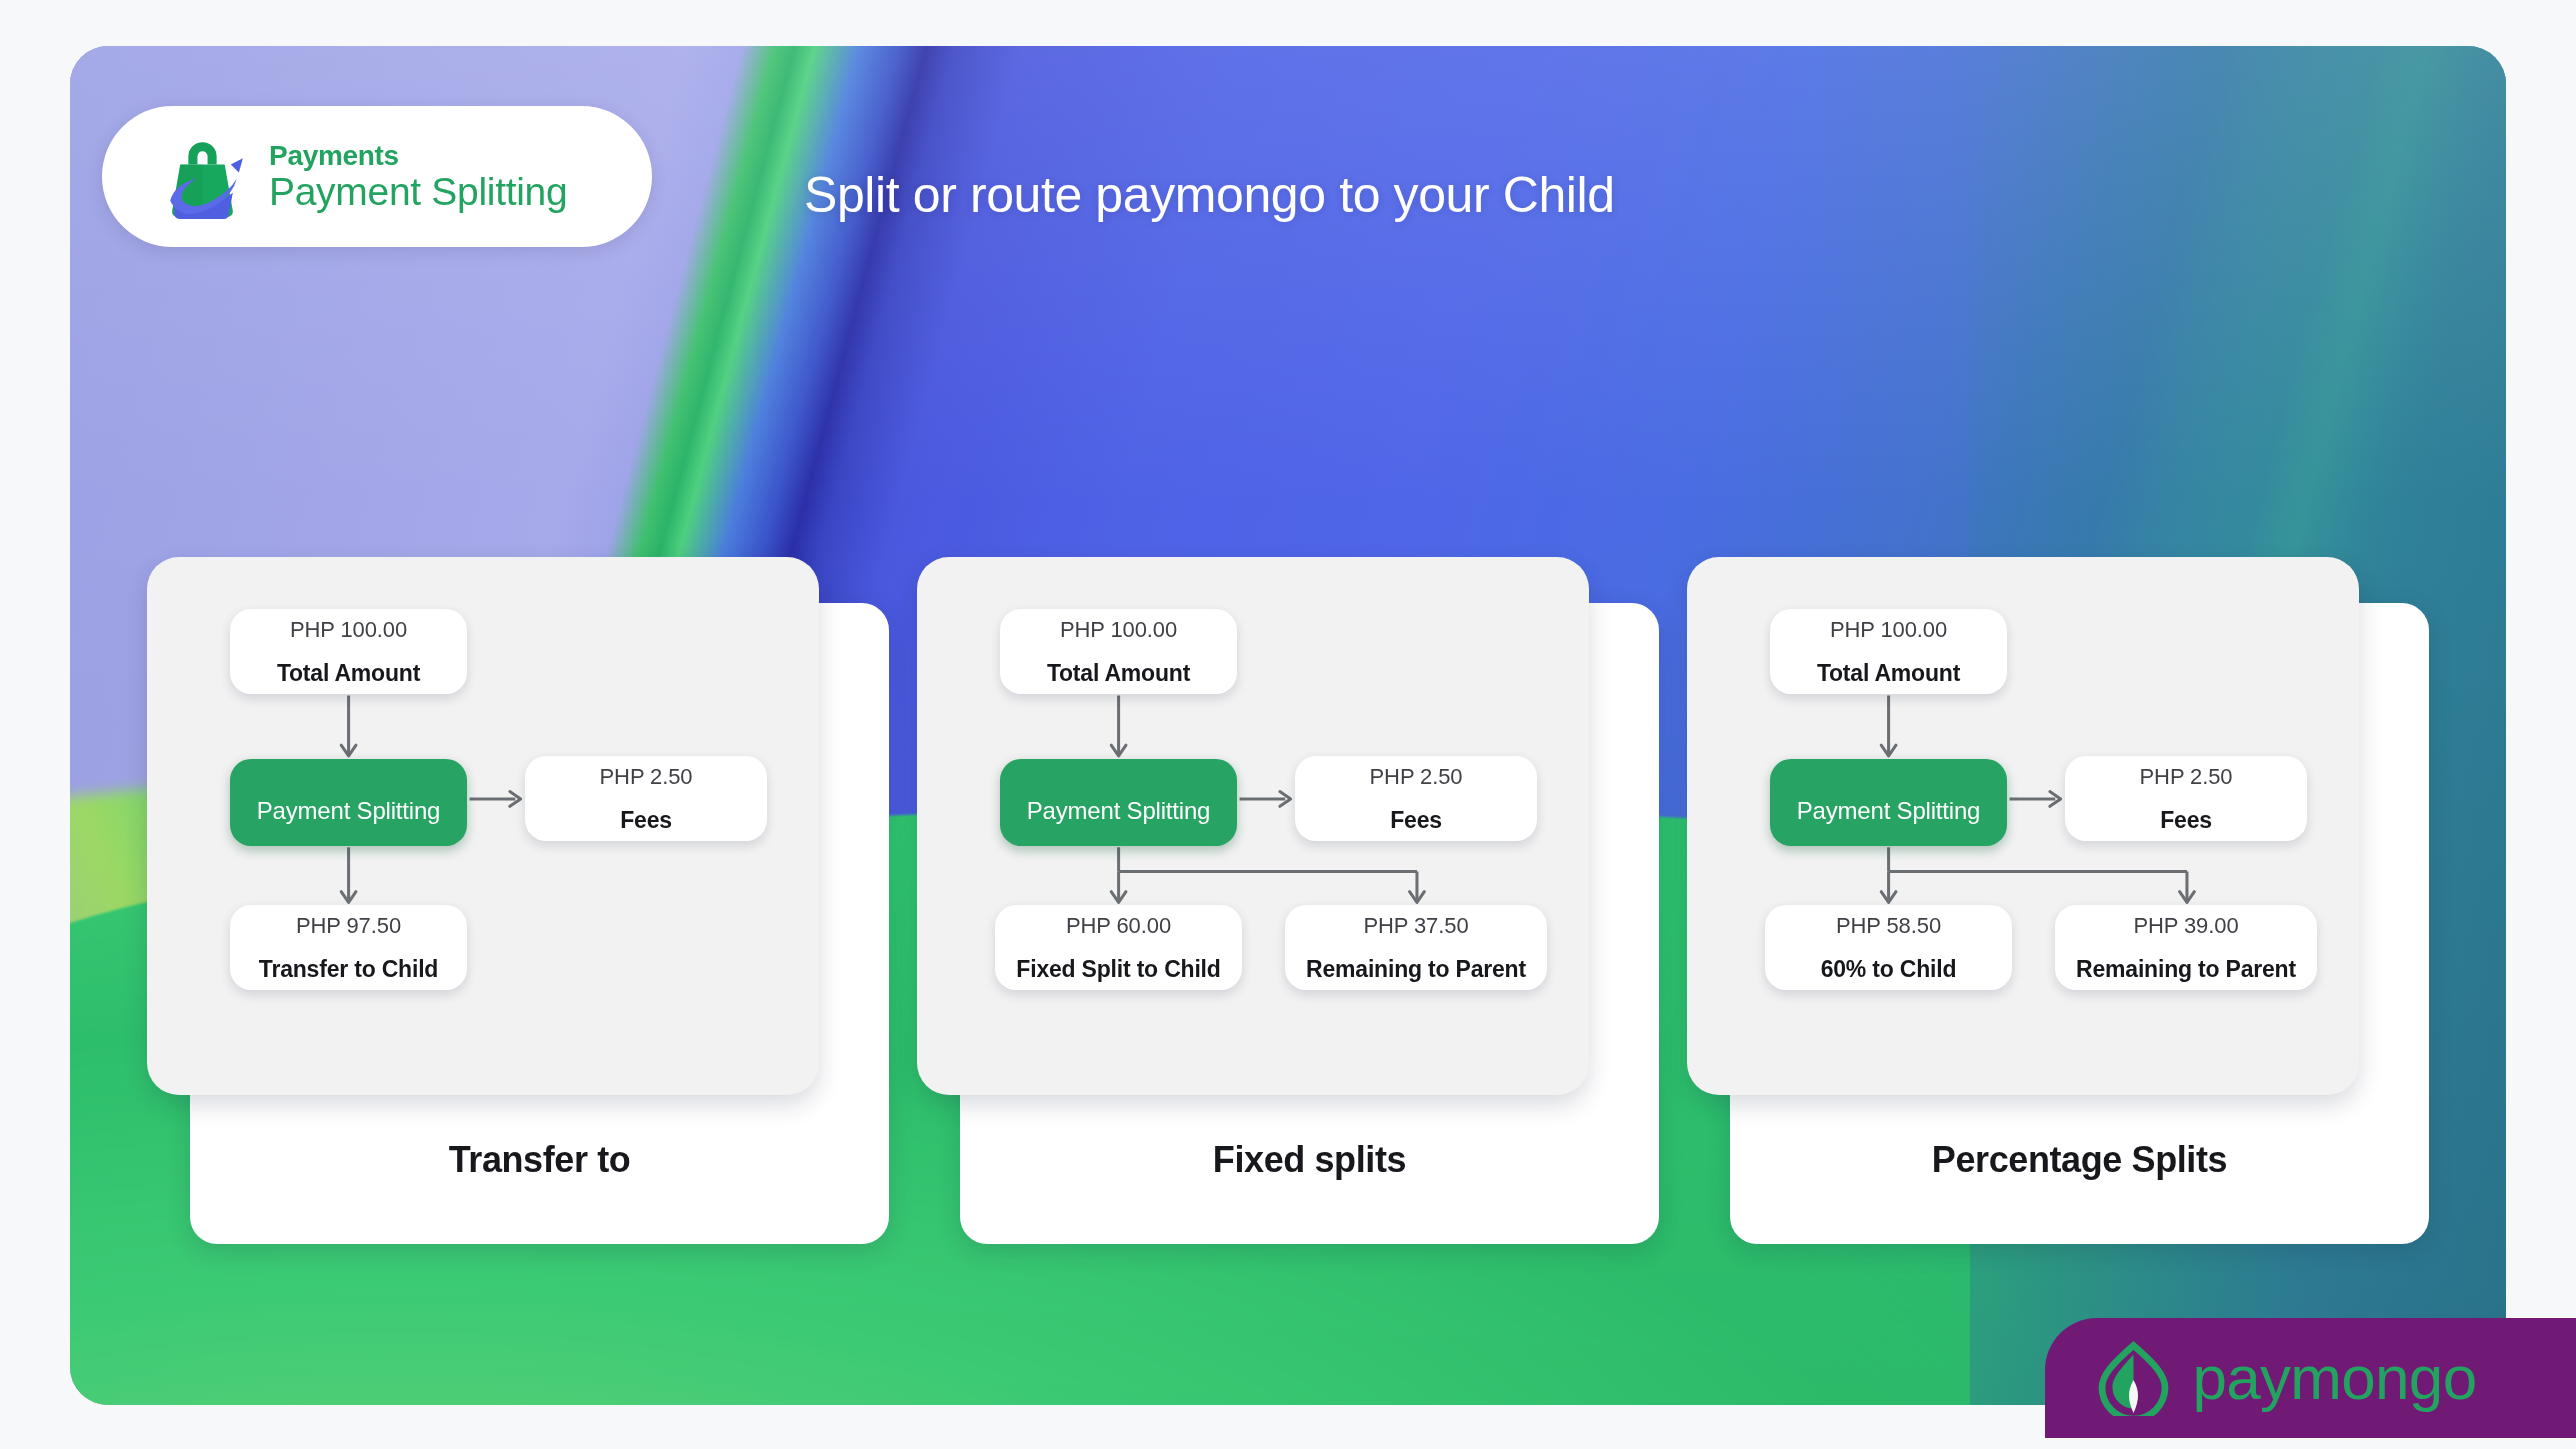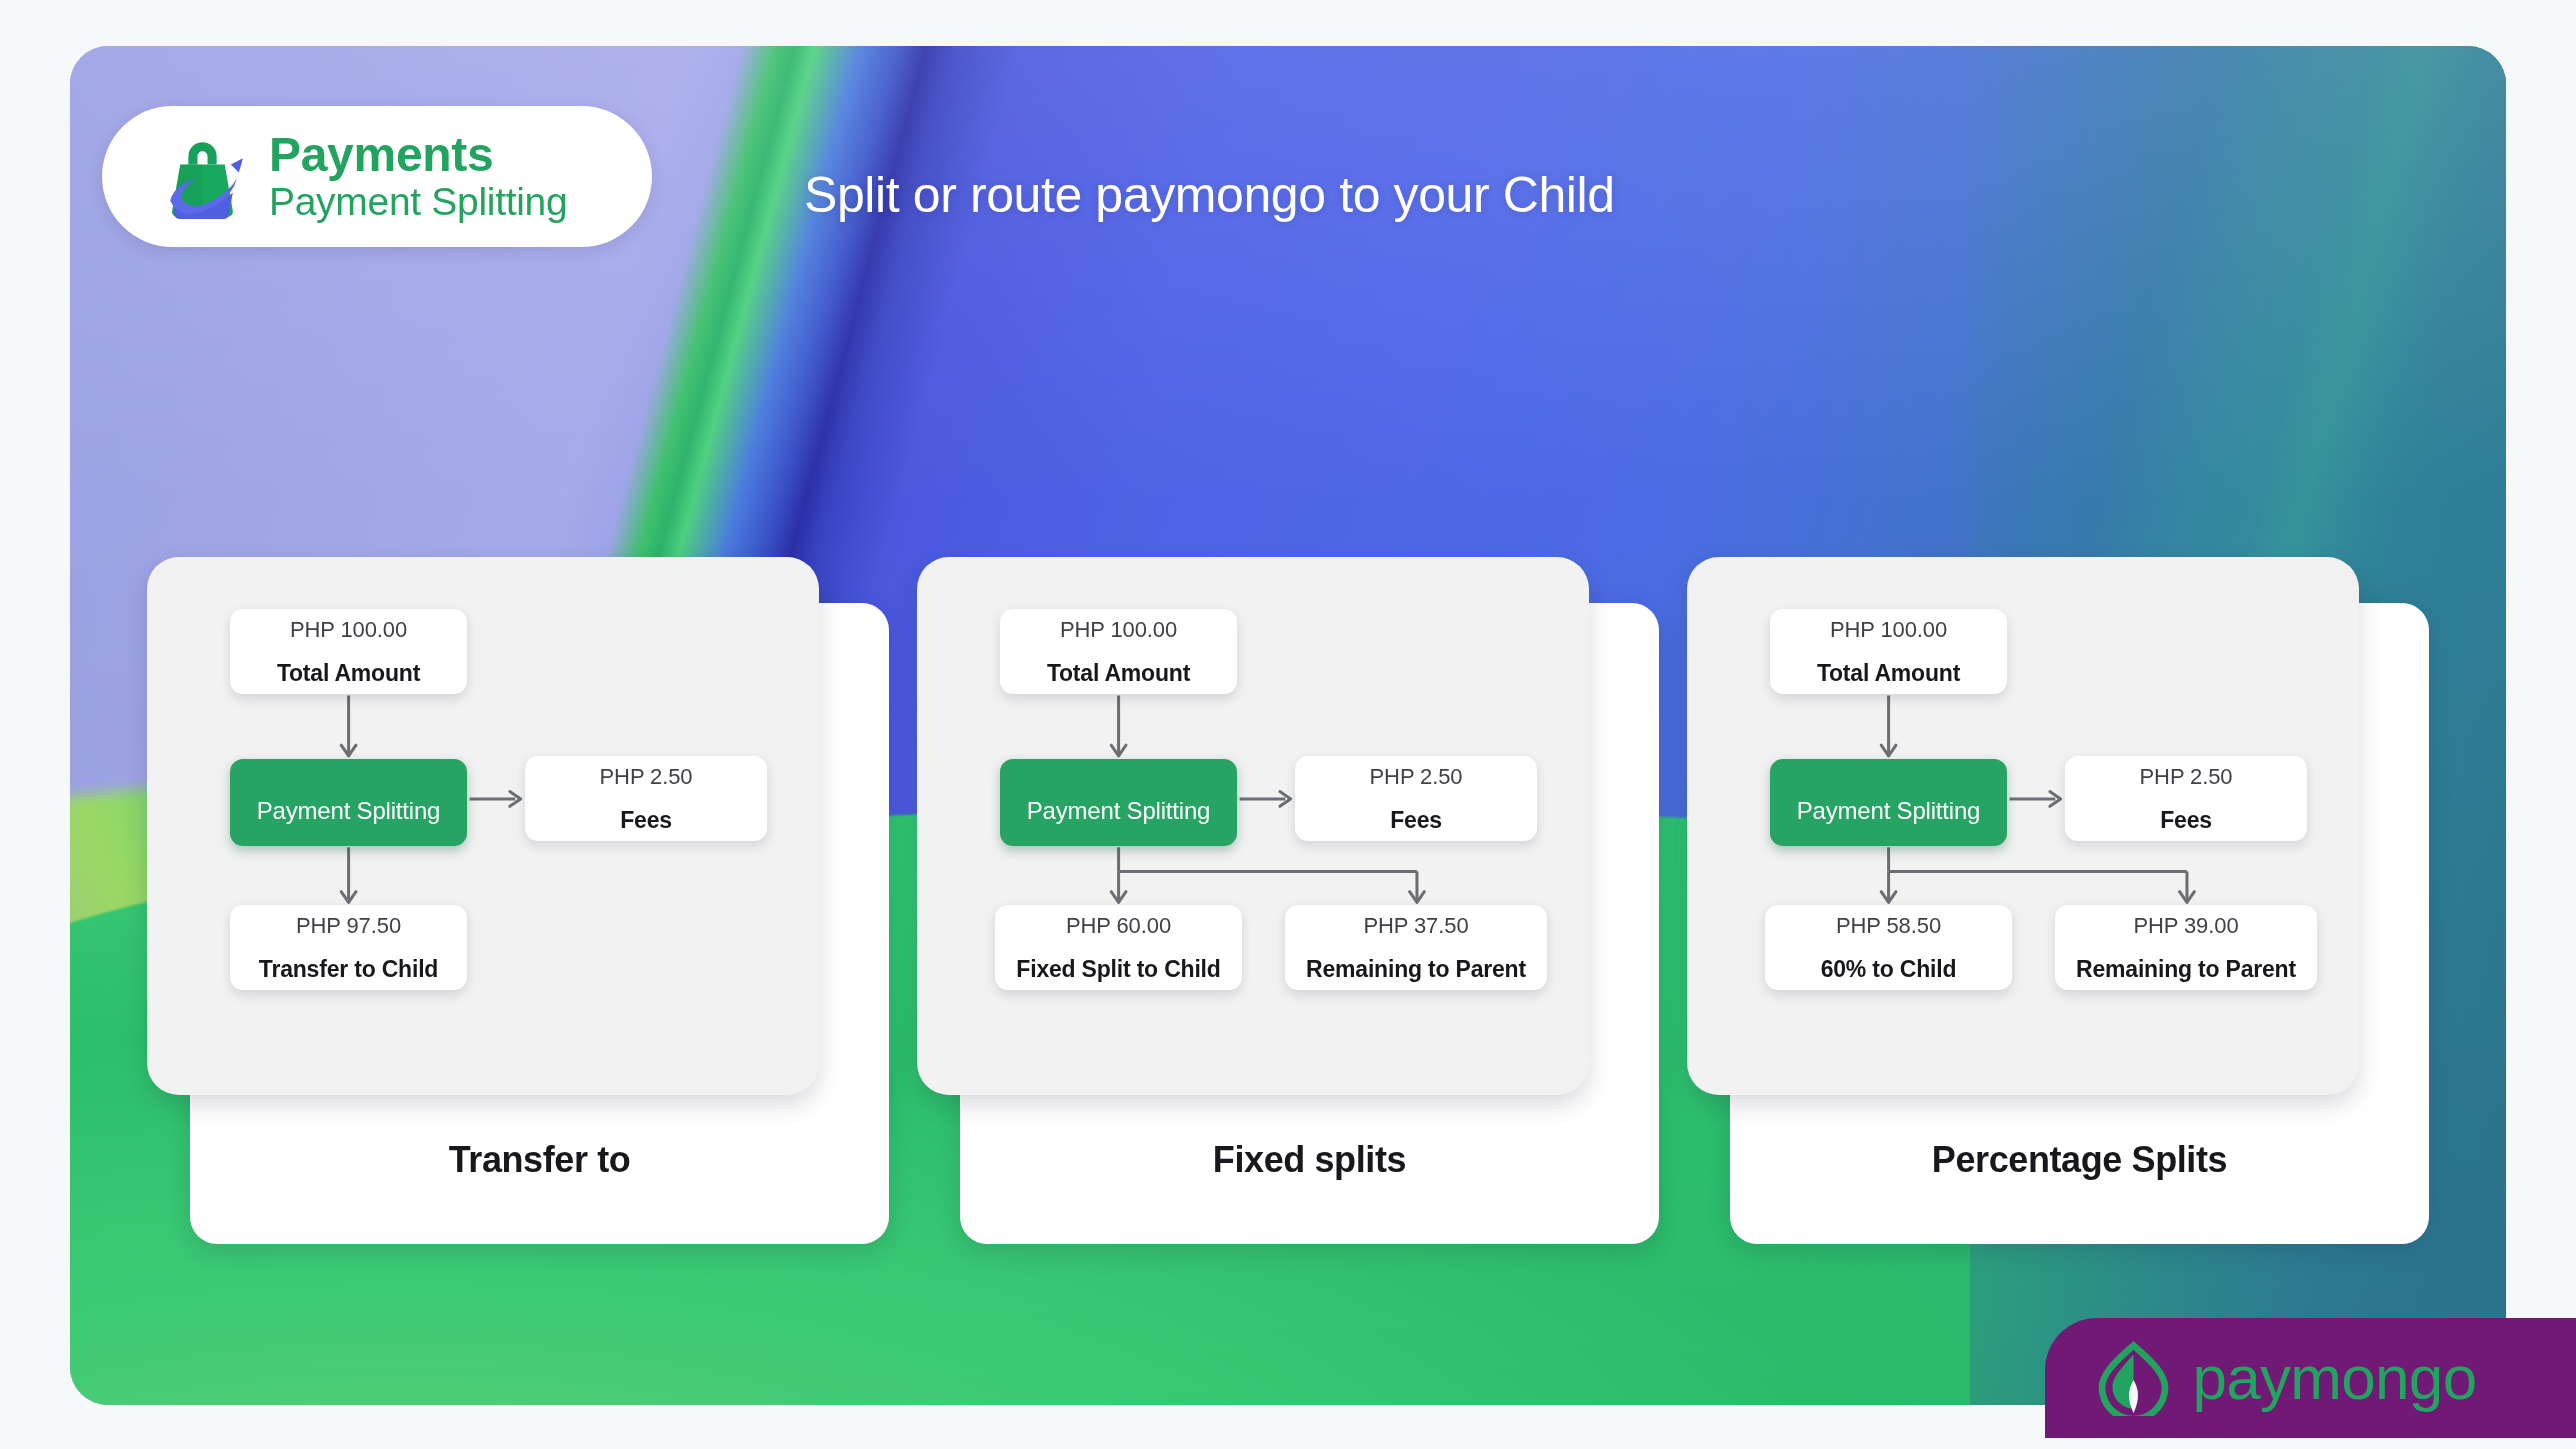--- a/index.html
+++ b/index.html
@@ -86,21 +86,21 @@
     left:32px; top:60px;
     width:550px; height:141px;
     background:#ffffff;
     border-radius:71px;
     display:flex; align-items:center;
     padding-left:50px;
     box-shadow:0 4px 17.5px rgba(30,34,80,.13);
   }
   .bagicon{width:101px;height:101px;flex:0 0 101px;margin-right:16px;}
   .logo-text{display:flex;flex-direction:column;justify-content:center;line-height:1.06;}
-  .logo-title{font-size:48px;font-weight:bold;color:#22a35f;letter-spacing:-0.3px;}
+  .logo-title{font-size:28px;font-weight:bold;color:#22a35f;letter-spacing:-0.3px;}
   .logo-sub{font-size:39px;font-weight:400;color:#22a35f;letter-spacing:-0.3px;}
 
   .headline{
     position:absolute;
     left:734px; top:118px;
     width:981px;
     color:#ffffff;
     font-size:50px;
     font-weight:400;
     line-height:1.24;
@@ -133,21 +133,21 @@
     width:672px; height:538px;
     background:#f2f2f2;
     border-radius:32px;
     box-shadow:0 9.4px 23px rgba(25,30,65,.16);
     overflow:hidden;
   }
 
   .node{
     position:absolute;
     background:#ffffff;
-    border-radius:13px;
+    border-radius:21px;
     box-shadow:0 4.7px 10.8px rgba(30,35,70,.14);
     display:flex; flex-direction:column;
     align-items:center; justify-content:center;
     padding:15px 15px;
   }
   .node .amt{
     font-size:22px;
     font-weight:400;
     color:#3f4147;
     line-height:1.24;

